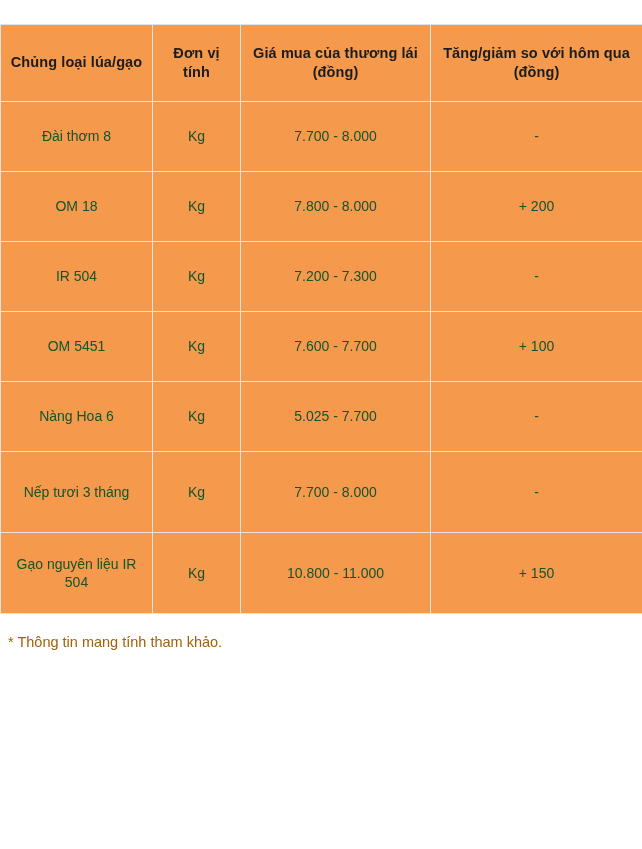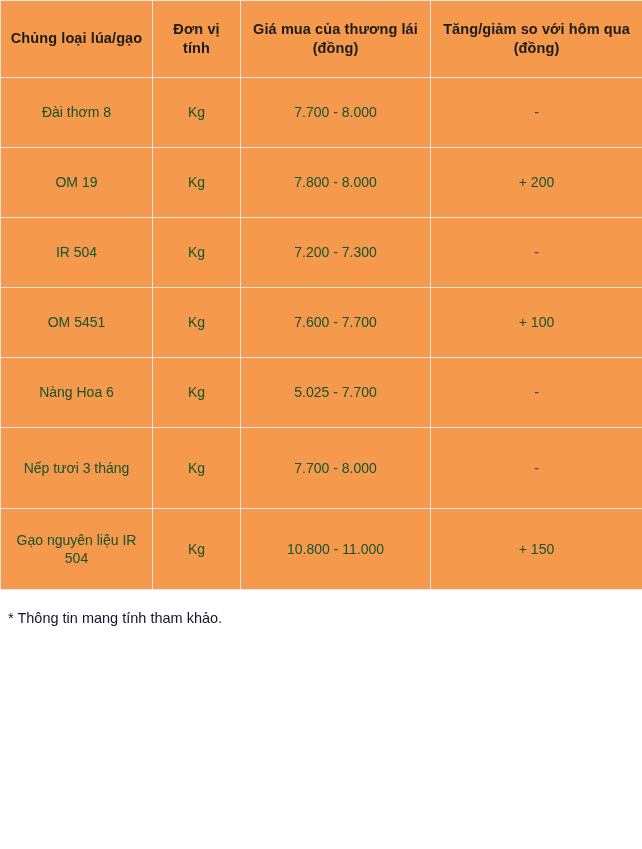--- a/index.html
+++ b/index.html
@@ -11,20 +11,21 @@
     width: 642px;
     height: 849px;
     font-family: "Liberation Sans", sans-serif;
     overflow: hidden;
   }
   .price-table {
     width: 642px;
     border-collapse: collapse;
     table-layout: fixed;
     background: #F59A4C;
+    margin-top: 24px;
   }
   .price-table col.c-type  { width: 152px; }
   .price-table col.c-unit  { width: 88px;  }
   .price-table col.c-price { width: 190px; }
   .price-table col.c-delta { width: 212px; }
 
   .price-table th,
   .price-table td {
     border: 1px solid #E3E3E3;
     text-align: center;
@@ -44,21 +45,21 @@
     height: 57px;
     font-size: 14px;
     font-weight: normal;
   }
   .price-table tbody tr.tall td {
     height: 68px;
   }
   .footnote {
     padding: 20px 0 0 8px;
     font-size: 14.5px;
-    color: #0f172a;
+    color: #a16207;
     font-family: "Liberation Sans", sans-serif;
   }
 </style>
 </head>
 <body>
 
 <table class="price-table">
   <colgroup>
     <col class="c-type">
       <col class="c-unit">
@@ -74,21 +75,21 @@
     </tr>
   </thead>
   <tbody id="table-body">
       <tr>
         <td>Đài thơm 8</td>
         <td>Kg</td>
         <td>7.700 - 8.000</td>
         <td>-</td>
       </tr>
       <tr>
-        <td>OM 19</td>
+        <td>OM 18</td>
         <td>Kg</td>
         <td>7.800 - 8.000</td>
         <td>+ 200</td>
       </tr>
       <tr>
         <td>IR 504</td>
         <td>Kg</td>
         <td>7.200 - 7.300</td>
         <td>-</td>
       </tr>

